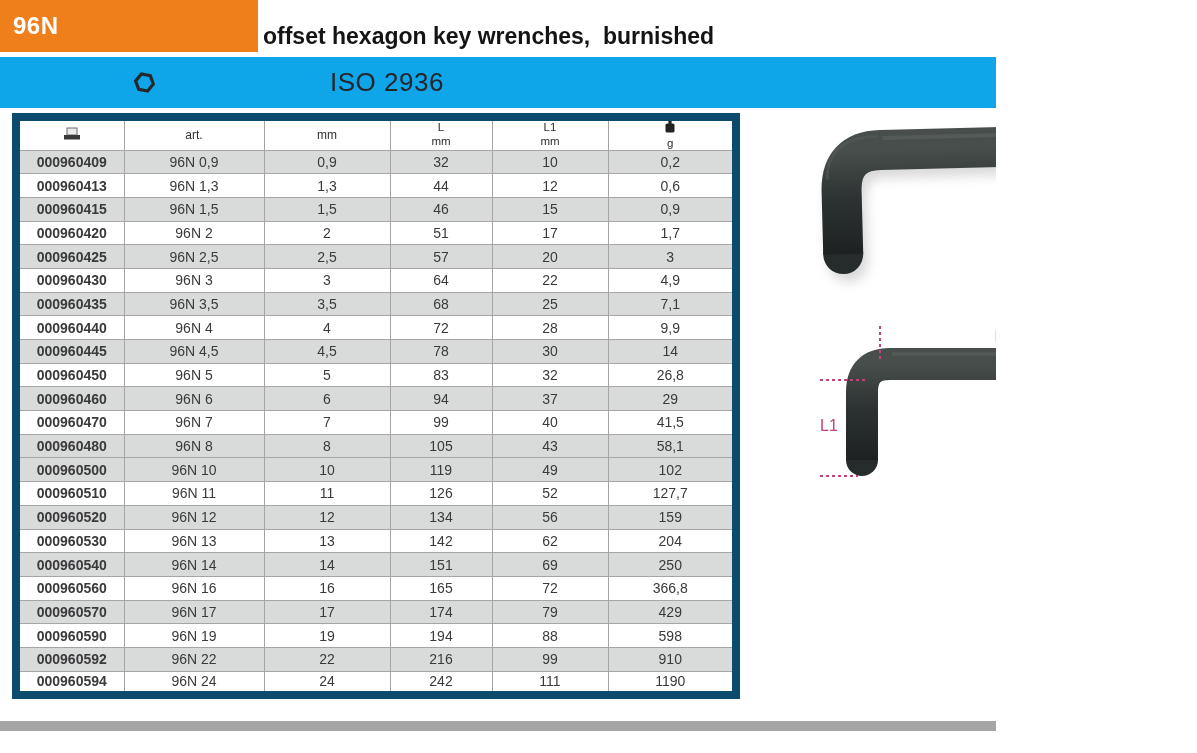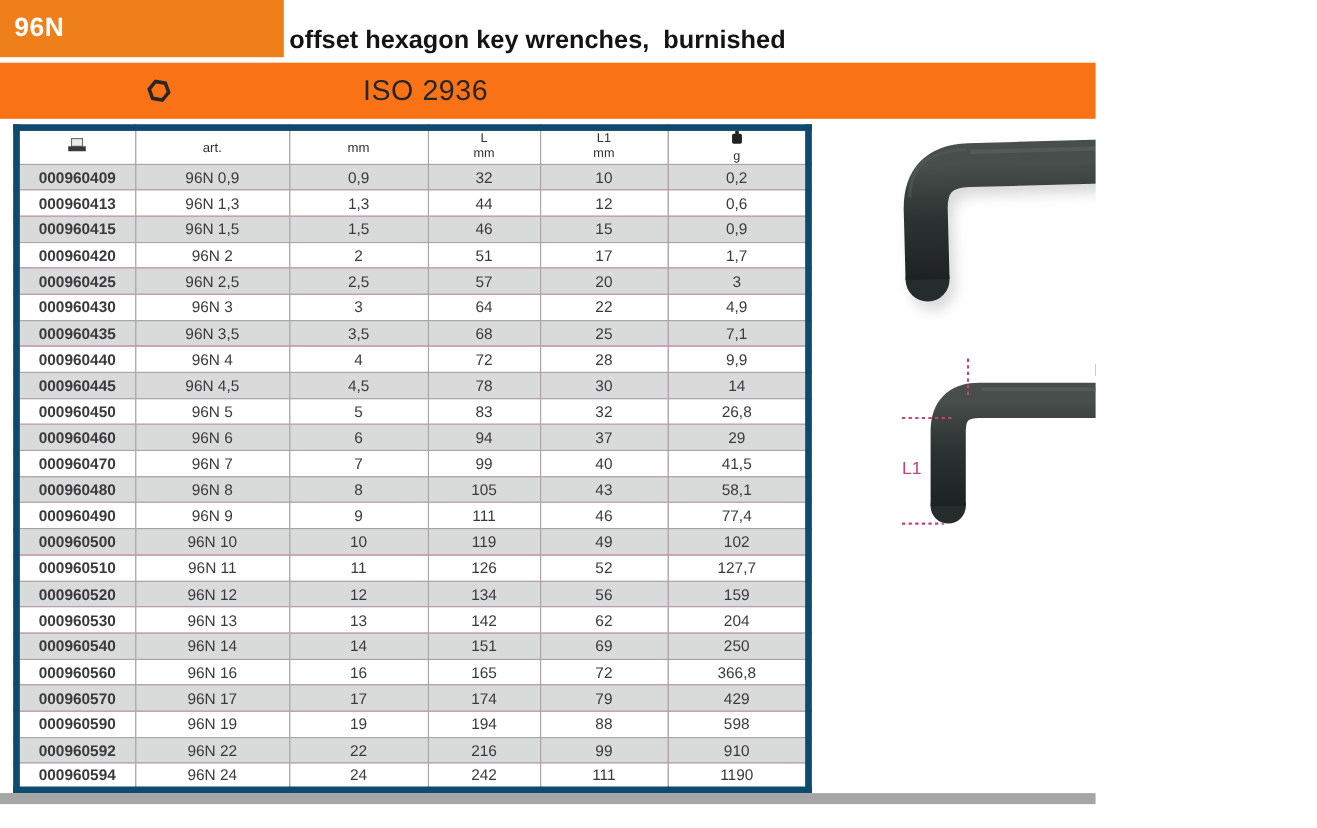--- a/index.html
+++ b/index.html
@@ -16,32 +16,32 @@
     font-size:24px; font-weight:bold; line-height:52px;
     padding-left:13px; letter-spacing:0.5px;
   }
   .page-title {
     position:absolute; left:263px; top:0; height:52px; line-height:52px;
     color:#141414; font-size:23px; font-weight:bold; white-space:pre;margin-top:10px;
   }
   
   .iso-band {
     position:absolute; left:0; top:57px; width:1197px; height:51px;
-    background:#f97316;
+    background:#0ea5e9;
   }
   .hex-icon { position:absolute; left:133px; top:14px; width:23px; height:23px; }
   .iso-text {
     position:absolute; left:330px; top:0; height:51px; line-height:51px;
     font-size:26px; color:#26262a; letter-spacing:0.5px;
   }
   
   .spec-table-wrap { position:absolute; left:12px; top:113px; }
   table.spec {
     border-collapse:collapse; table-layout:fixed; width:720px;
-    background:#f9a8d4; border:6px solid #0c4a6e;
+    background:#7dd3fc; border:8px solid #0c4a6e;
   }
   table.spec th, table.spec td {
     border:1px solid #a5a5a5; text-align:center; vertical-align:middle;
     overflow:hidden; white-space:nowrap;
   }
   table.spec th {
     height:33px; font-weight:normal; font-size:12px; color:#2f2f31;
     background:#ffffff;
   }
   table.spec td { height:23.7px; font-size:14px; color:#3a3a3c; padding:0; }
@@ -223,28 +223,20 @@
             <td>41,5</td>
           </tr>
           <tr class="row-gray">
             <td class="code">000960480</td>
             <td>96N 8</td>
             <td>8</td>
             <td>105</td>
             <td>43</td>
             <td>58,1</td>
           </tr>
-          <tr class="row-white">
-            <td class="code">000960490</td>
-            <td>96N 9</td>
-            <td>9</td>
-            <td>111</td>
-            <td>46</td>
-            <td>77,4</td>
-          </tr>
           <tr class="row-gray">
             <td class="code">000960500</td>
             <td>96N 10</td>
             <td>10</td>
             <td>119</td>
             <td>49</td>
             <td>102</td>
           </tr>
           <tr class="row-white">
             <td class="code">000960510</td>

